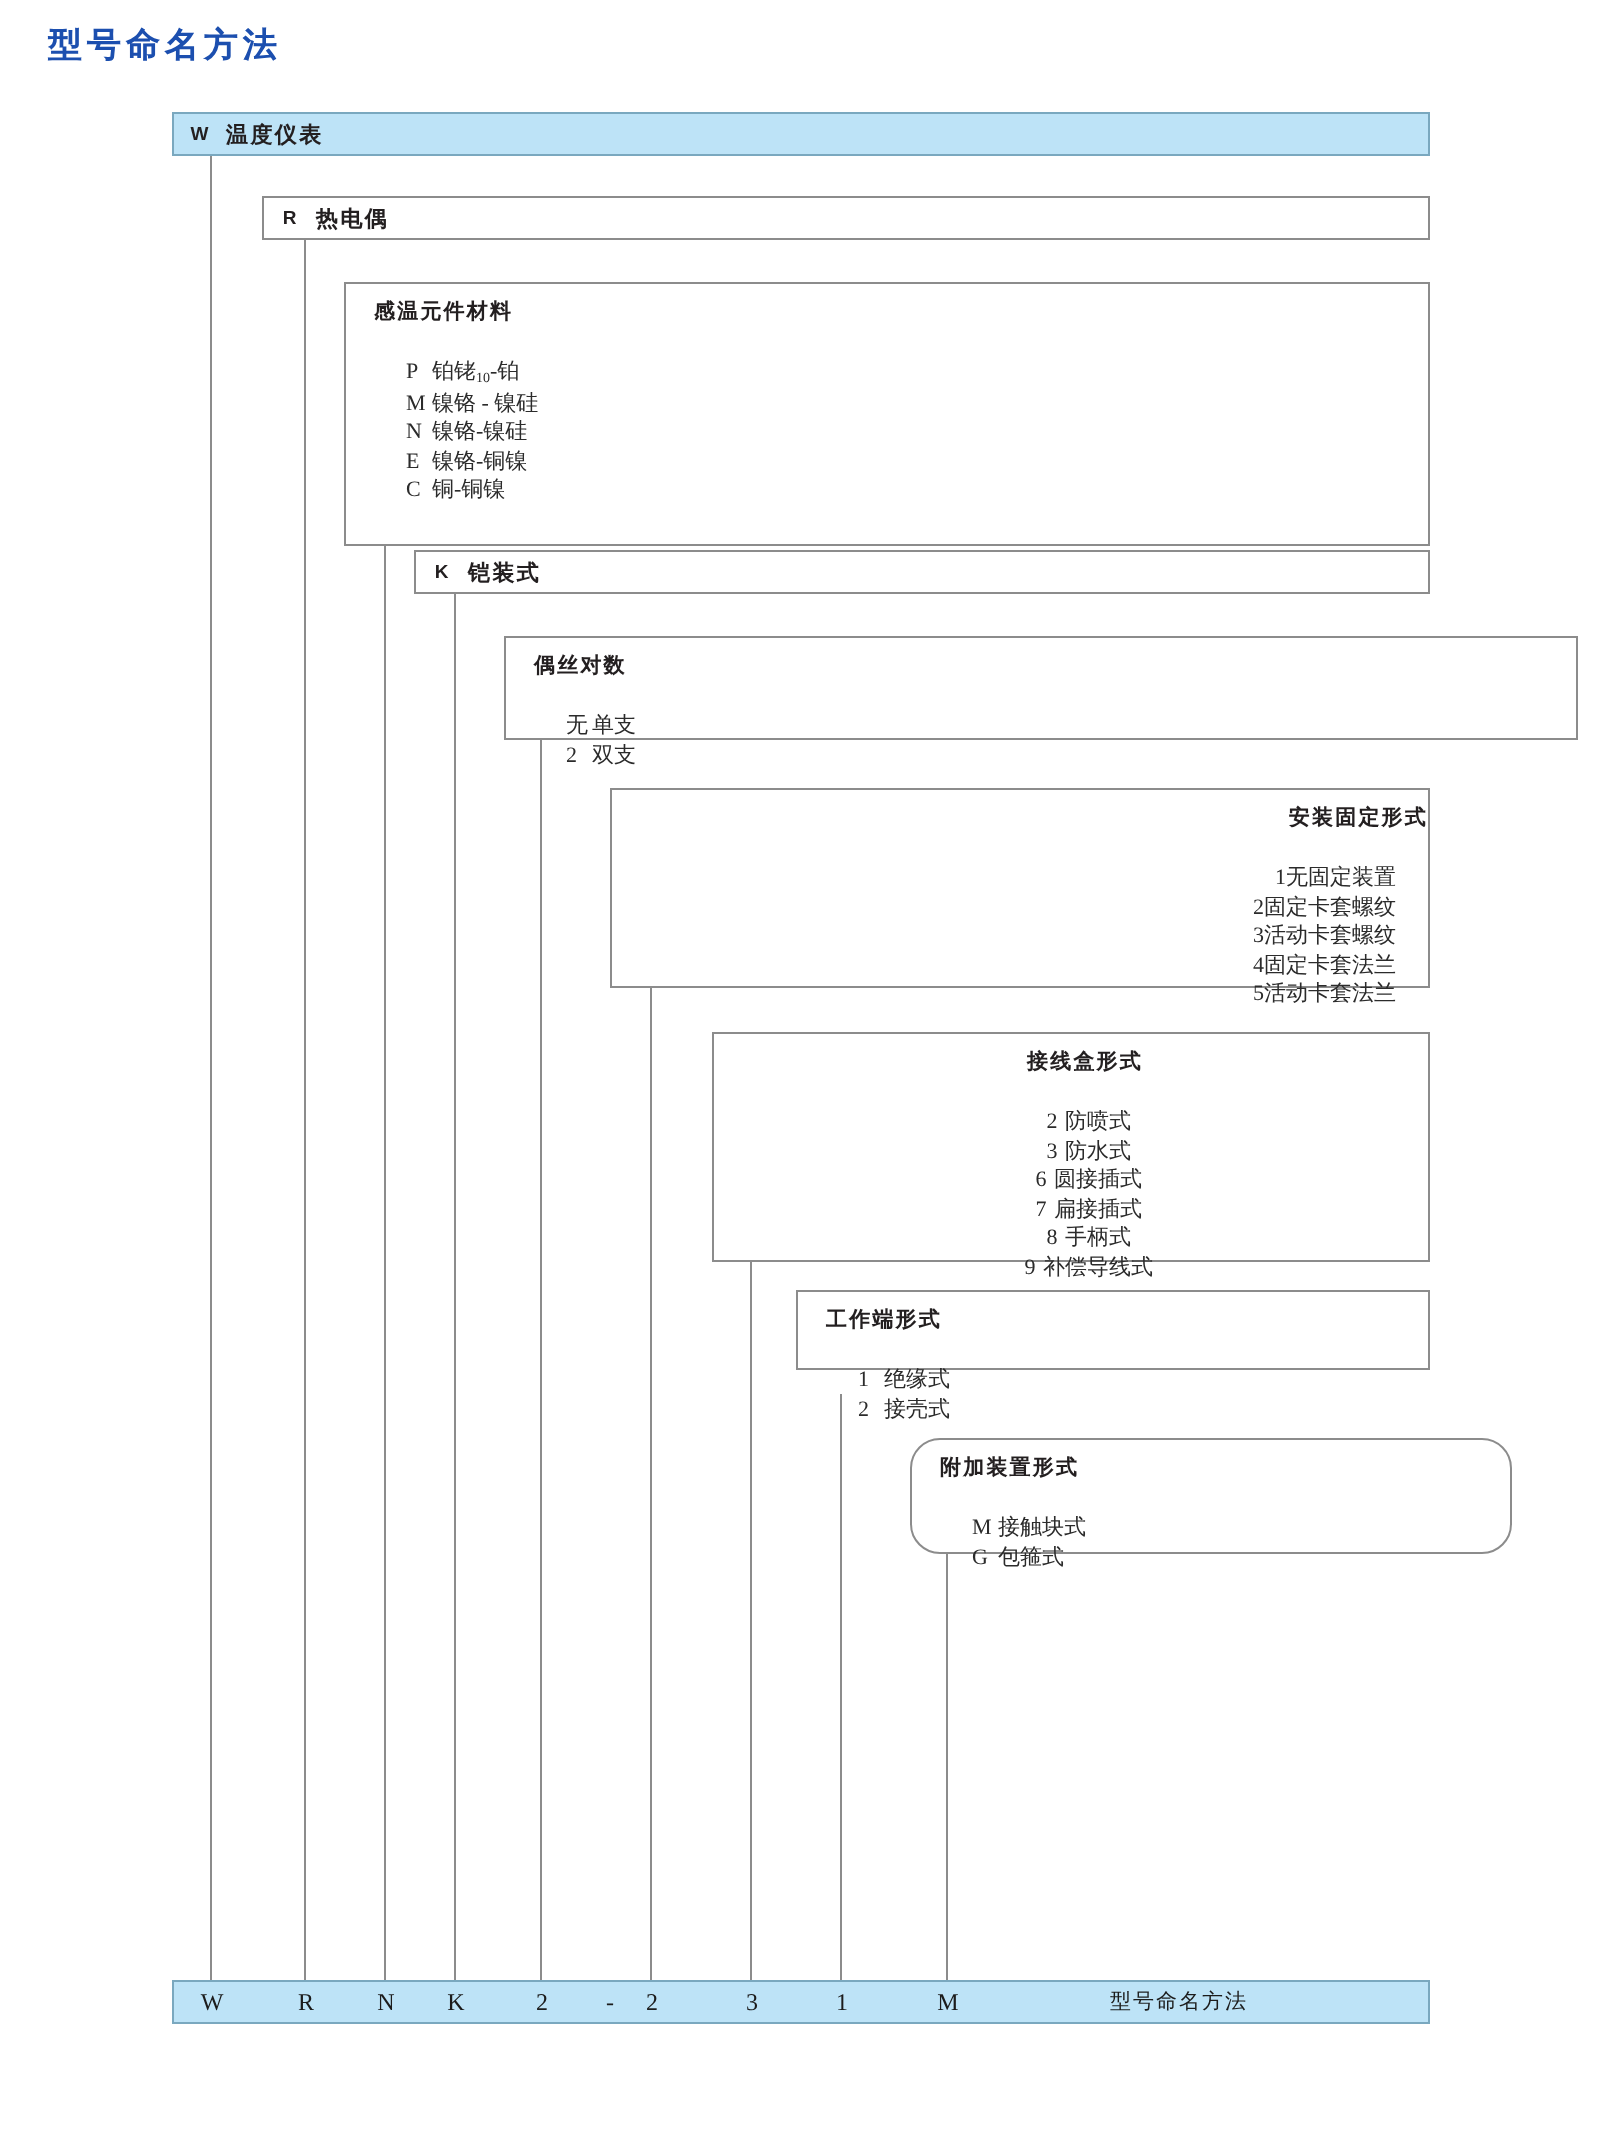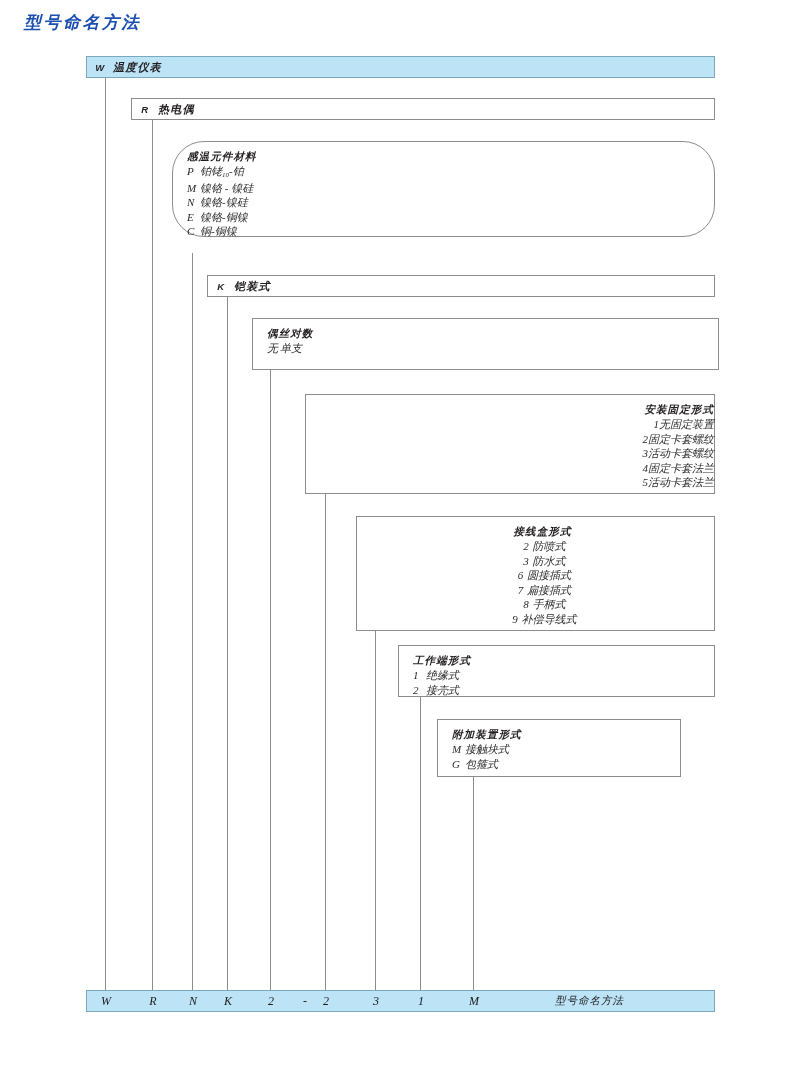--- a/index.html
+++ b/index.html
@@ -4,21 +4,21 @@
 <style>
   html,body{margin:0;padding:0;}
   body{
     width:800px;height:1066px;
     background:#ffffff;
     font-family:"Liberation Serif","DejaVu Serif",serif;
     color:#231f20;
     position:relative;
     overflow:hidden;
   }
-  #page{position:absolute;left:0;top:0;width:800px;height:1066px;font-style:italic;}
+  #page{position:absolute;left:0;top:0;width:800px;height:1066px;}
 
   .title{
     position:absolute;
     left:24px;top:11px;
     font-family:"Liberation Sans","DejaVu Sans",sans-serif;
     font-weight:bold;
     font-size:17px;
     letter-spacing:2.5px;
     color:#1c4faf;
     white-space:nowrap;
@@ -47,21 +47,21 @@
 
   
   .listbox{padding:7px 0 4px 14px;}
   .listbox .caption{
     font-family:"Liberation Sans","DejaVu Sans",sans-serif;
     font-size:10.5px;font-weight:bold;letter-spacing:1.1px;
     line-height:14px;
     margin-bottom:1px;
     white-space:nowrap;
   }
-  .listbox ul{list-style:none;margin:0;padding:0;}
+  .listbox ul{list-style:none;margin:16px;padding:0;}
   .listbox li{
     font-family:"Liberation Serif","DejaVu Serif",serif;
     font-size:11px;
     line-height:14.5px;
     white-space:nowrap;
     color:#2b2b2b;
   }
   .listbox li .k{display:inline-block;width:13px;}
   .listbox li sub{font-size:7px;vertical-align:baseline;position:relative;top:2px;}
 
@@ -124,42 +124,43 @@
     </div>
   </div>
 
   <div class="box" style="left:131px;top:98px;width:584px;height:22px;">
     <div class="bar">
       <span class="code">R</span>
       <span class="name">热电偶</span>
     </div>
   </div>
 
-  <div class="box listbox" style="left:172px;top:141px;width:543px;height:96px;border-radius:32px;">
+  <div class="box listbox" style="left:172px;top:141px;width:543px;height:132px;">
     <div class="caption">感温元件材料</div>
     <ul>
       <li><span class="k">P</span><span>铂铑</span><sub>10</sub><span>-铂</span></li>
       <li><span class="k">M</span><span>镍铬 - 镍硅</span></li>
       <li><span class="k">N</span><span>镍铬-镍硅</span></li>
       <li><span class="k">E</span><span>镍铬-铜镍</span></li>
       <li><span class="k">C</span><span>铜-铜镍</span></li>
     </ul>
   </div>
 
   <div class="box" style="left:207px;top:275px;width:508px;height:22px;">
     <div class="bar">
       <span class="code">K</span>
       <span class="name">铠装式</span>
     </div>
   </div>
 
-  <div class="box listbox" style="left:252px;top:318px;width:467px;height:52px;">
+  <div class="box listbox" style="left:252px;top:318px;width:537px;height:52px;">
     <div class="caption">偶丝对数</div>
     <ul>
       <li><span class="k">无</span><span>单支</span></li>
+      <li><span class="k">2</span><span>双支</span></li>
     </ul>
   </div>
 
   <div class="box listbox" style="left:305px;top:394px;width:410px;height:100px;text-align:right;">
     <div class="caption">安装固定形式</div>
     <ul>
       <li><span class="k">1</span><span>无固定装置</span></li>
       <li><span class="k">2</span><span>固定卡套螺纹</span></li>
       <li><span class="k">3</span><span>活动卡套螺纹</span></li>
       <li><span class="k">4</span><span>固定卡套法兰</span></li>
@@ -172,29 +173,29 @@
     <ul>
       <li><span class="k">2</span><span>防喷式</span></li>
       <li><span class="k">3</span><span>防水式</span></li>
       <li><span class="k">6</span><span>圆接插式</span></li>
       <li><span class="k">7</span><span>扁接插式</span></li>
       <li><span class="k">8</span><span>手柄式</span></li>
       <li><span class="k">9</span><span>补偿导线式</span></li>
     </ul>
   </div>
 
-  <div class="box listbox" style="left:398px;top:645px;width:317px;height:52px;">
+  <div class="box listbox" style="left:398px;top:645px;width:317px;height:40px;">
     <div class="caption">工作端形式</div>
     <ul>
       <li><span class="k">1</span><span>绝缘式</span></li>
       <li><span class="k">2</span><span>接壳式</span></li>
     </ul>
   </div>
 
-  <div class="box listbox" style="left:437px;top:719px;width:244px;height:58px;">
+  <div class="box listbox" style="left:455px;top:719px;width:301px;height:58px;border-radius:15px;">
     <div class="caption">附加装置形式</div>
     <ul>
       <li><span class="k">M</span><span>接触块式</span></li>
       <li><span class="k">G</span><span>包箍式</span></li>
     </ul>
   </div>
 
   <div id="legend" style="left:86px;top:990px;width:629px;height:22px;">
     <span class="slot" style="left:0px;width:38px;">W</span>
     <span class="slot" style="left:47px;width:38px;">R</span>

